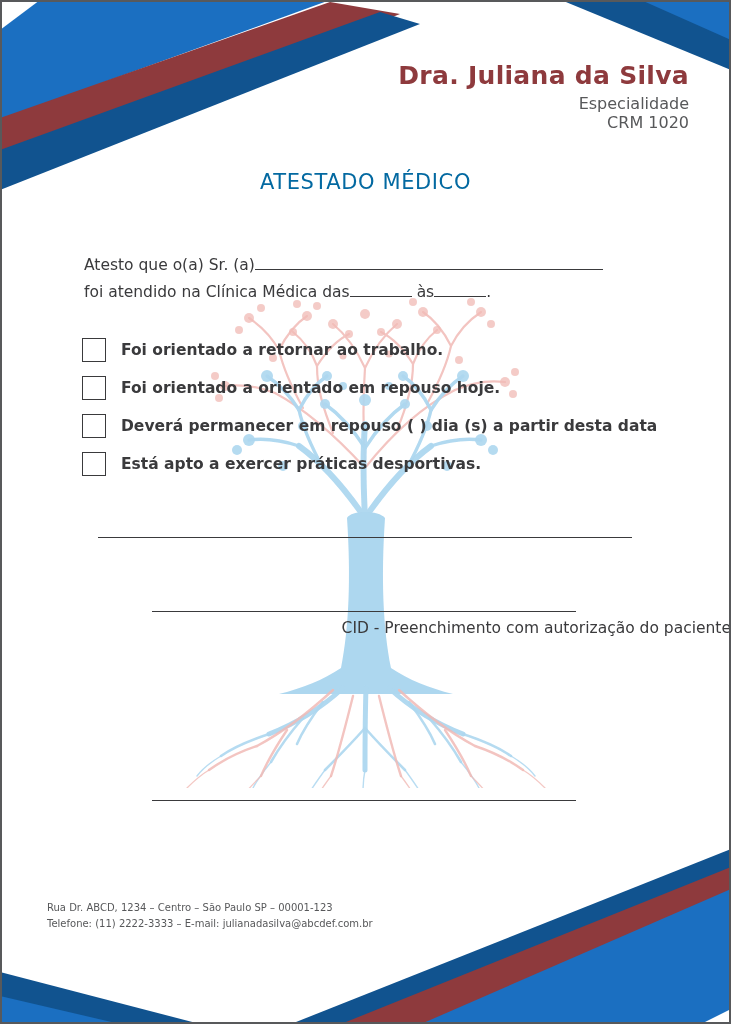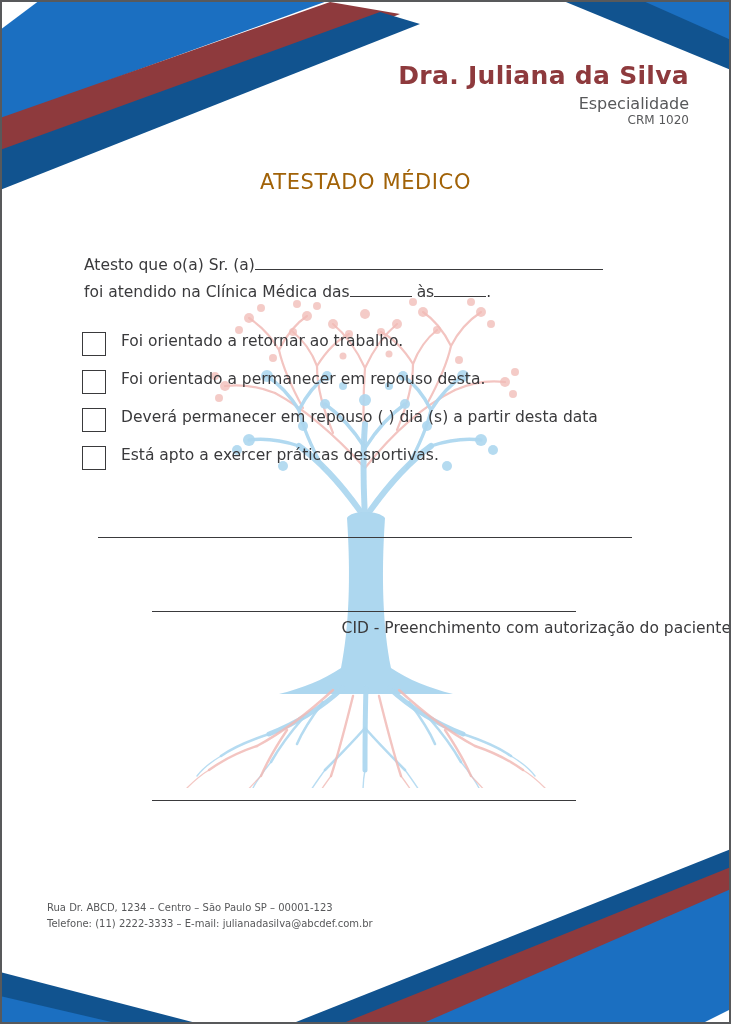--- a/index.html
+++ b/index.html
@@ -60,34 +60,34 @@
     font-weight: bold;
     color: #8e3a3d;
     letter-spacing: 0.3px;
   }
   .doctor-specialty {
     font-size: 16px;
     color: #57585a;
     margin-top: 4px;
   }
   .doctor-crm {
-    font-size: 12px;
+    font-size: 16px;
     color: #57585a;
     margin-top: 1px;
   }
 
   .doc-title {
     position: absolute;
     left: 0;
     top: 170px;
     width: 731px;
     text-align: center;
     font-size: 21px;
     letter-spacing: 0.6px;
-    color: #a16207;
+    color: #0369a1;
   }
 
   .body-text {
     position: absolute;
     left: 84px;
     top: 252px;
     width: 564px;
     font-size: 15.5px;
     color: #3a3a3c;
     line-height: 1.72;
@@ -102,23 +102,24 @@
   .fill-short{ width: 52px; }
 
   .checklist {
     position: absolute;
     left: 82px;
     top: 332px;
     width: 580px;
   }
   .check-row {
     display: flex;
-    align-items: flex-start;
+    align-items: center;
     height: 35px;
     margin-bottom: 3px;
+    font-weight: bold;
   }
   .checkbox {
     width: 22px;
     height: 22px;
     border: 1.6px solid #3a3a3c;
     background: #ffffff;
     flex: 0 0 auto;
     margin-right: 15px;
   }
   .check-label {
@@ -372,21 +373,21 @@
       </div>
     </div>
 
     <div class="checklist">
       <div class="check-row">
         <div class="checkbox"></div>
         <div class="check-label">Foi orientado a retornar ao trabalho.</div>
       </div>
       <div class="check-row">
         <div class="checkbox"></div>
-        <div class="check-label">Foi orientado a permanecer em repouso desta.</div>
+        <div class="check-label">Foi orientado a orientado em repouso hoje.</div>
       </div>
       <div class="check-row">
         <div class="checkbox"></div>
         <div class="check-label">Deverá permanecer em repouso (   )  dia (s) a partir desta data</div>
       </div>
       <div class="check-row">
         <div class="checkbox"></div>
         <div class="check-label">Está apto a exercer práticas desportivas.</div>
       </div>
     </div>

